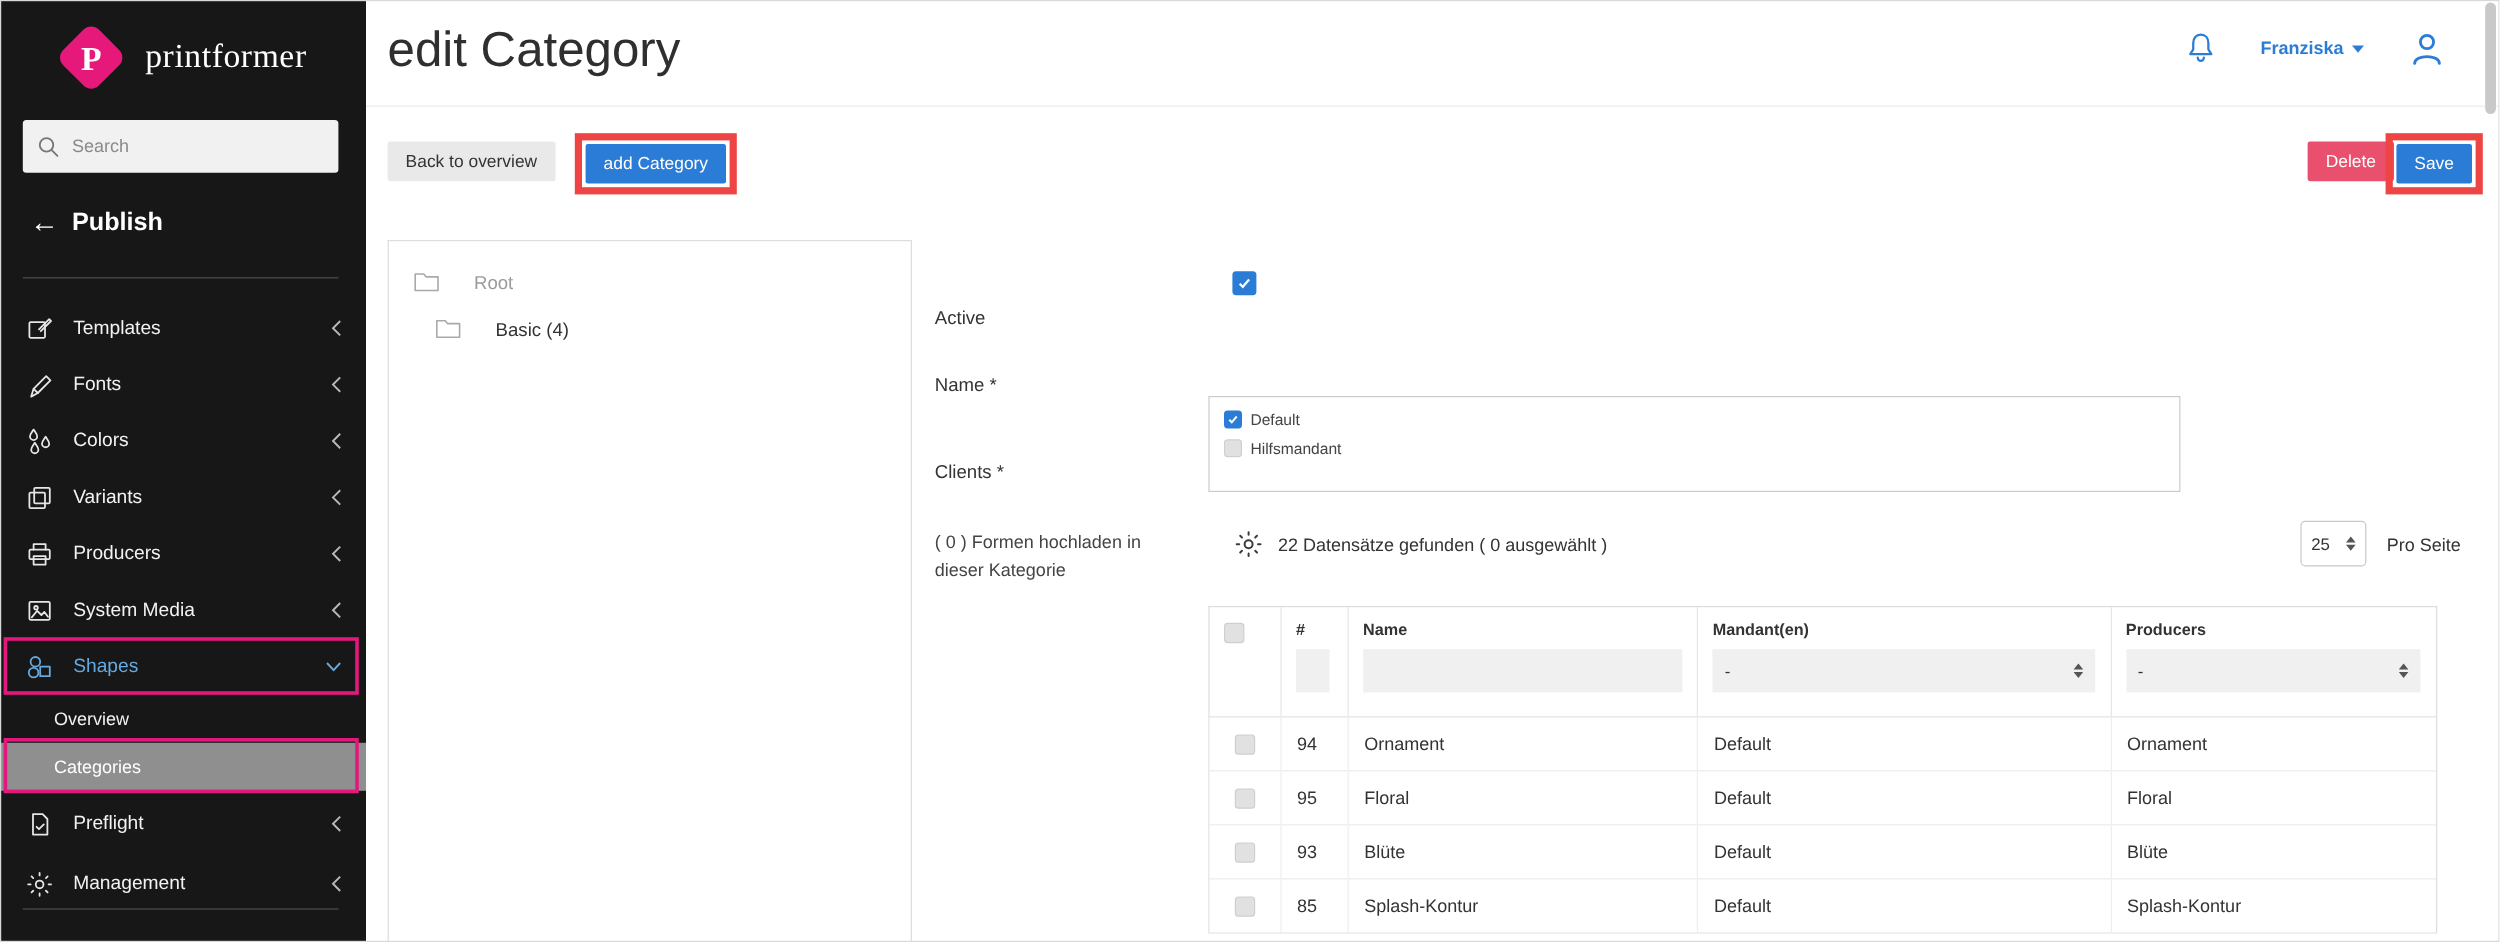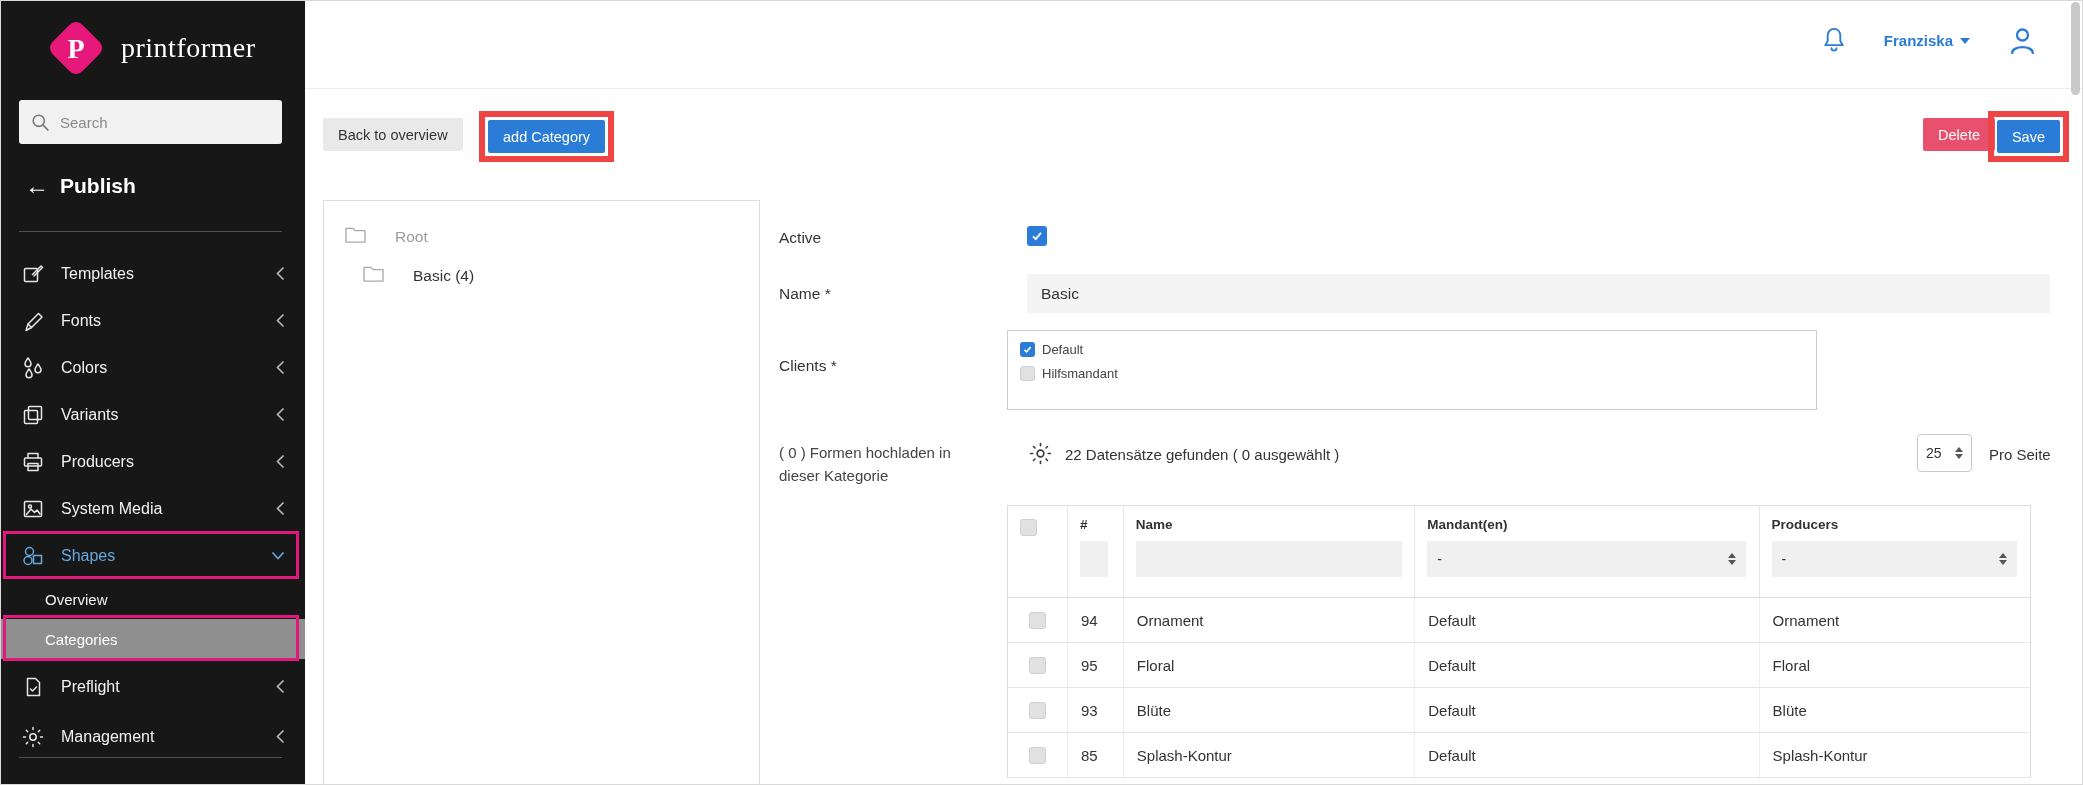--- a/index.html
+++ b/index.html
@@ -71,21 +71,21 @@
   #hl-save-box { right:14px; top:111px; }
 
   
   #tree-panel { position:absolute; left:18px; top:200px; width:437px; height:585px; border:1px solid #ddd; border-bottom:none; background:#fff; }
   .tree-row { position:absolute; display:flex; align-items:center; gap:28px; font-size:15.5px; cursor:pointer; }
   #tree-root  { left:20px; top:24px; color:#9b9b9b; }
   #tree-child { left:38px; top:63px; color:#333; }
   .folder-icon svg { stroke:#a9a9a9; fill:none; stroke-width:1.4; stroke-linejoin:round; }
 
   
-  .form-label { position:absolute; left:474px; font-size:15.5px; color:#333; }
+  .form-label { position:absolute; left:474px; font-size:15.5px; color:#333;margin-top:28px; }
   #lbl-active  { top:229px; }
   #lbl-name    { top:285px; }
   #lbl-clients { top:357px; }
 
   .cb { display:inline-flex; align-items:center; justify-content:center; border-radius:3px; flex:none; cursor:pointer; }
   .cb-blue { background:#2b7cd6; }
   .cb-gray { background:#e1e1e1; border:1px solid #cfcfcf; }
   #cb-active { position:absolute; left:722px; top:226px; width:20px; height:20px; }
 
   #name-input { position:absolute; left:722px; top:274px; width:1023px; height:39px; background:#f4f4f4; border:none; outline:none; font-size:15.5px; color:#333; padding:0 14px; font-family:"Liberation Sans",sans-serif; }
@@ -319,20 +319,21 @@
   </div>
 
   <div class="sb-divider" id="sb-divider2"></div>
 
   <div class="hl-box" id="hl-shapes-box"></div>
   <div class="hl-box" id="hl-categories-box"></div>
 </div>
 
 <div id="main">
 
+  <div id="page-title">edit Category</div>
 
   <div id="header-right">
     <span style="display:flex;cursor:pointer;">
       <svg width="28" height="31" viewBox="0 0 24 26" fill="none" stroke="#2b7cd6" stroke-width="1.6" stroke-linejoin="round">
         <path d="M12 3 C8.6 3 6.6 5.5 6.6 9 L6.6 13.5 L4.5 17 L19.5 17 L17.4 13.5 L17.4 9 C17.4 5.5 15.4 3 12 3 Z"></path>
         <path d="M9.8 19.5 a2.2 2.2 0 0 0 4.4 0" stroke-linecap="round"></path>
       </svg>
     </span>
     <span id="user-menu">
       <span id="user-name">Franziska</span>
@@ -377,21 +378,20 @@
   </div>
 
   <div class="form-label" id="lbl-active">Active</div>
   <span class="cb cb-blue" id="cb-active">
     <svg width="14" height="14" viewBox="0 0 16 16">
         <polyline points="3.5,8.5 6.5,11.5 12.5,4.5" fill="none" stroke="#fff" stroke-width="2.2"></polyline>
       </svg>
   </span>
 
   <div class="form-label" id="lbl-name">Name *</div>
-  <input id="name-input" value="Basic" style="">
 
   <div class="form-label" id="lbl-clients">Clients *</div>
   <div id="clients-box">
     <div class="client-row">
       <span class="cb cb-blue">
         <svg width="11" height="11" viewBox="0 0 16 16">
             <polyline points="3.5,8.5 6.5,11.5 12.5,4.5" fill="none" stroke="#fff" stroke-width="2.4"></polyline>
           </svg>
       </span>
       <span class="client-label">Default</span>

